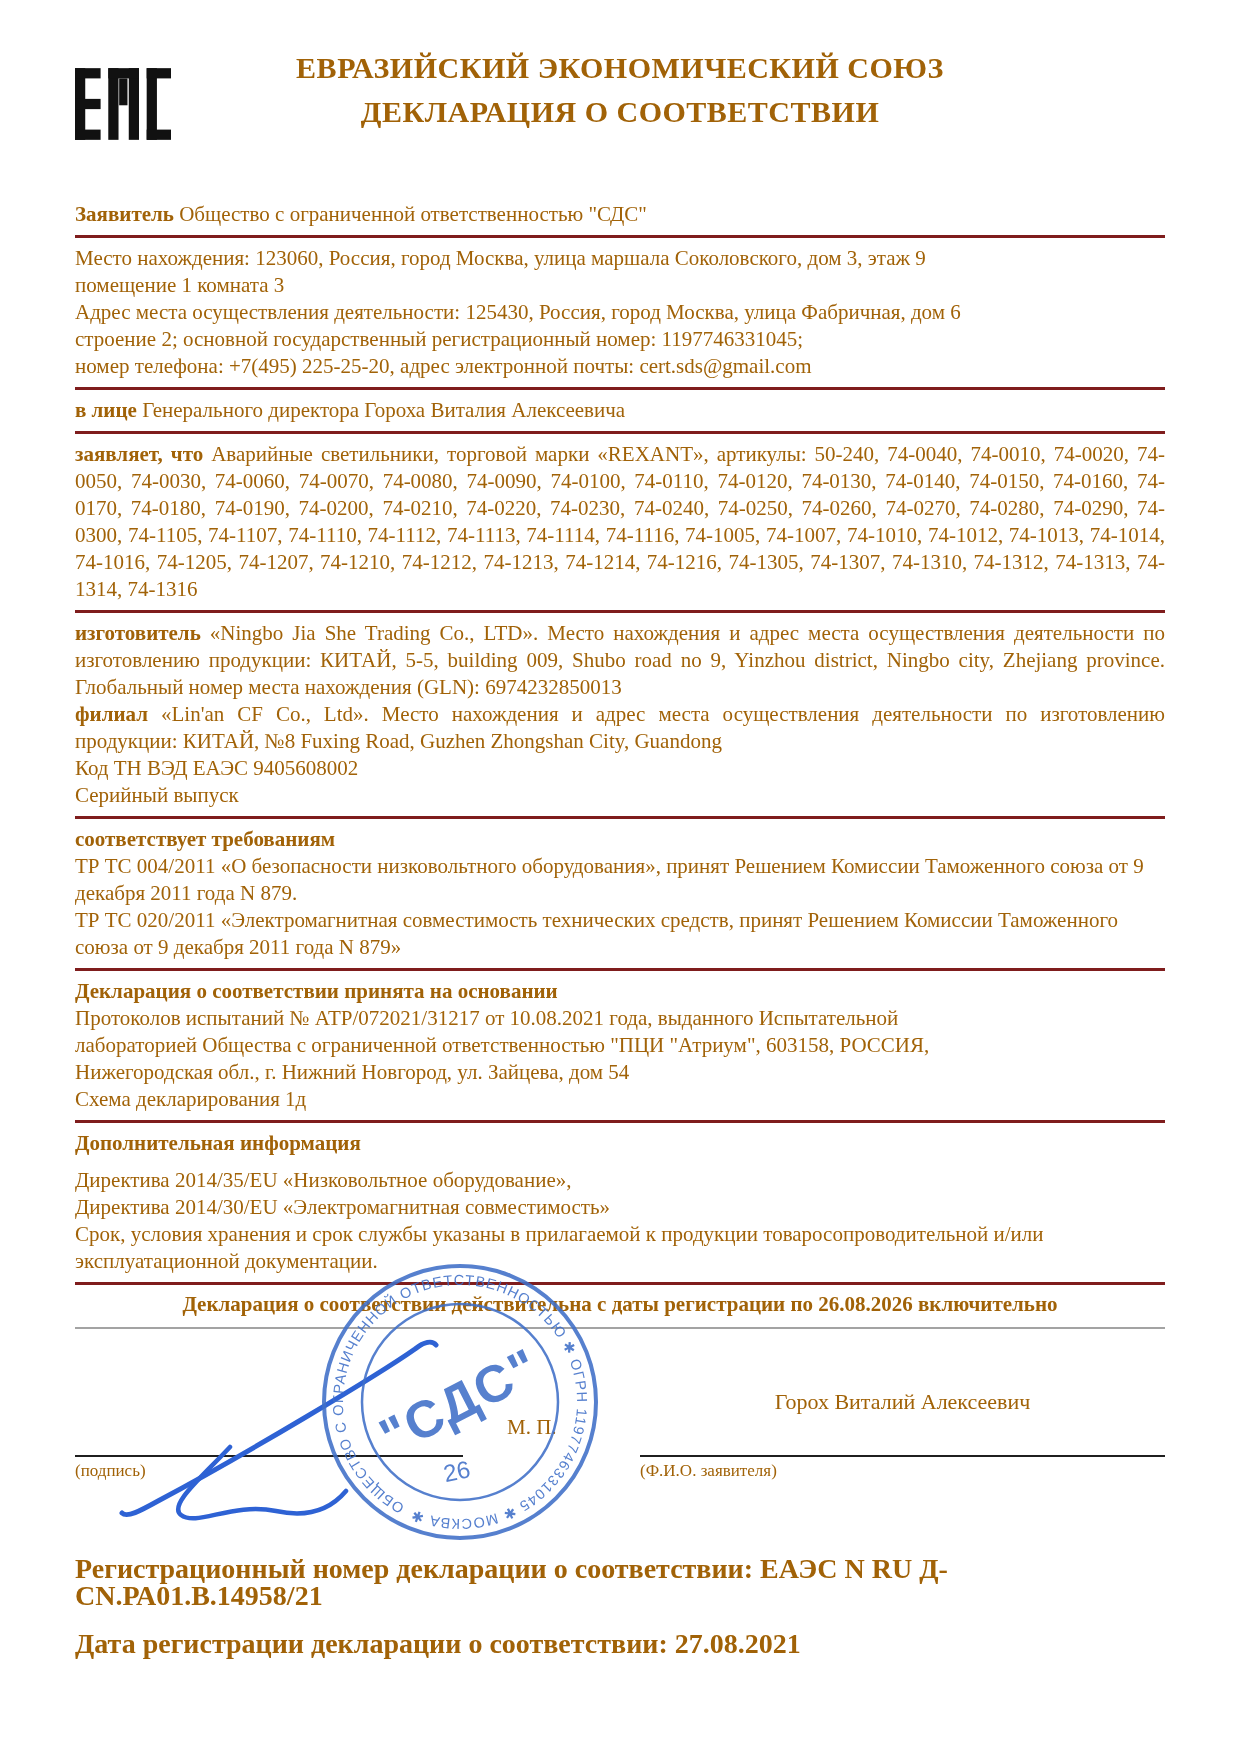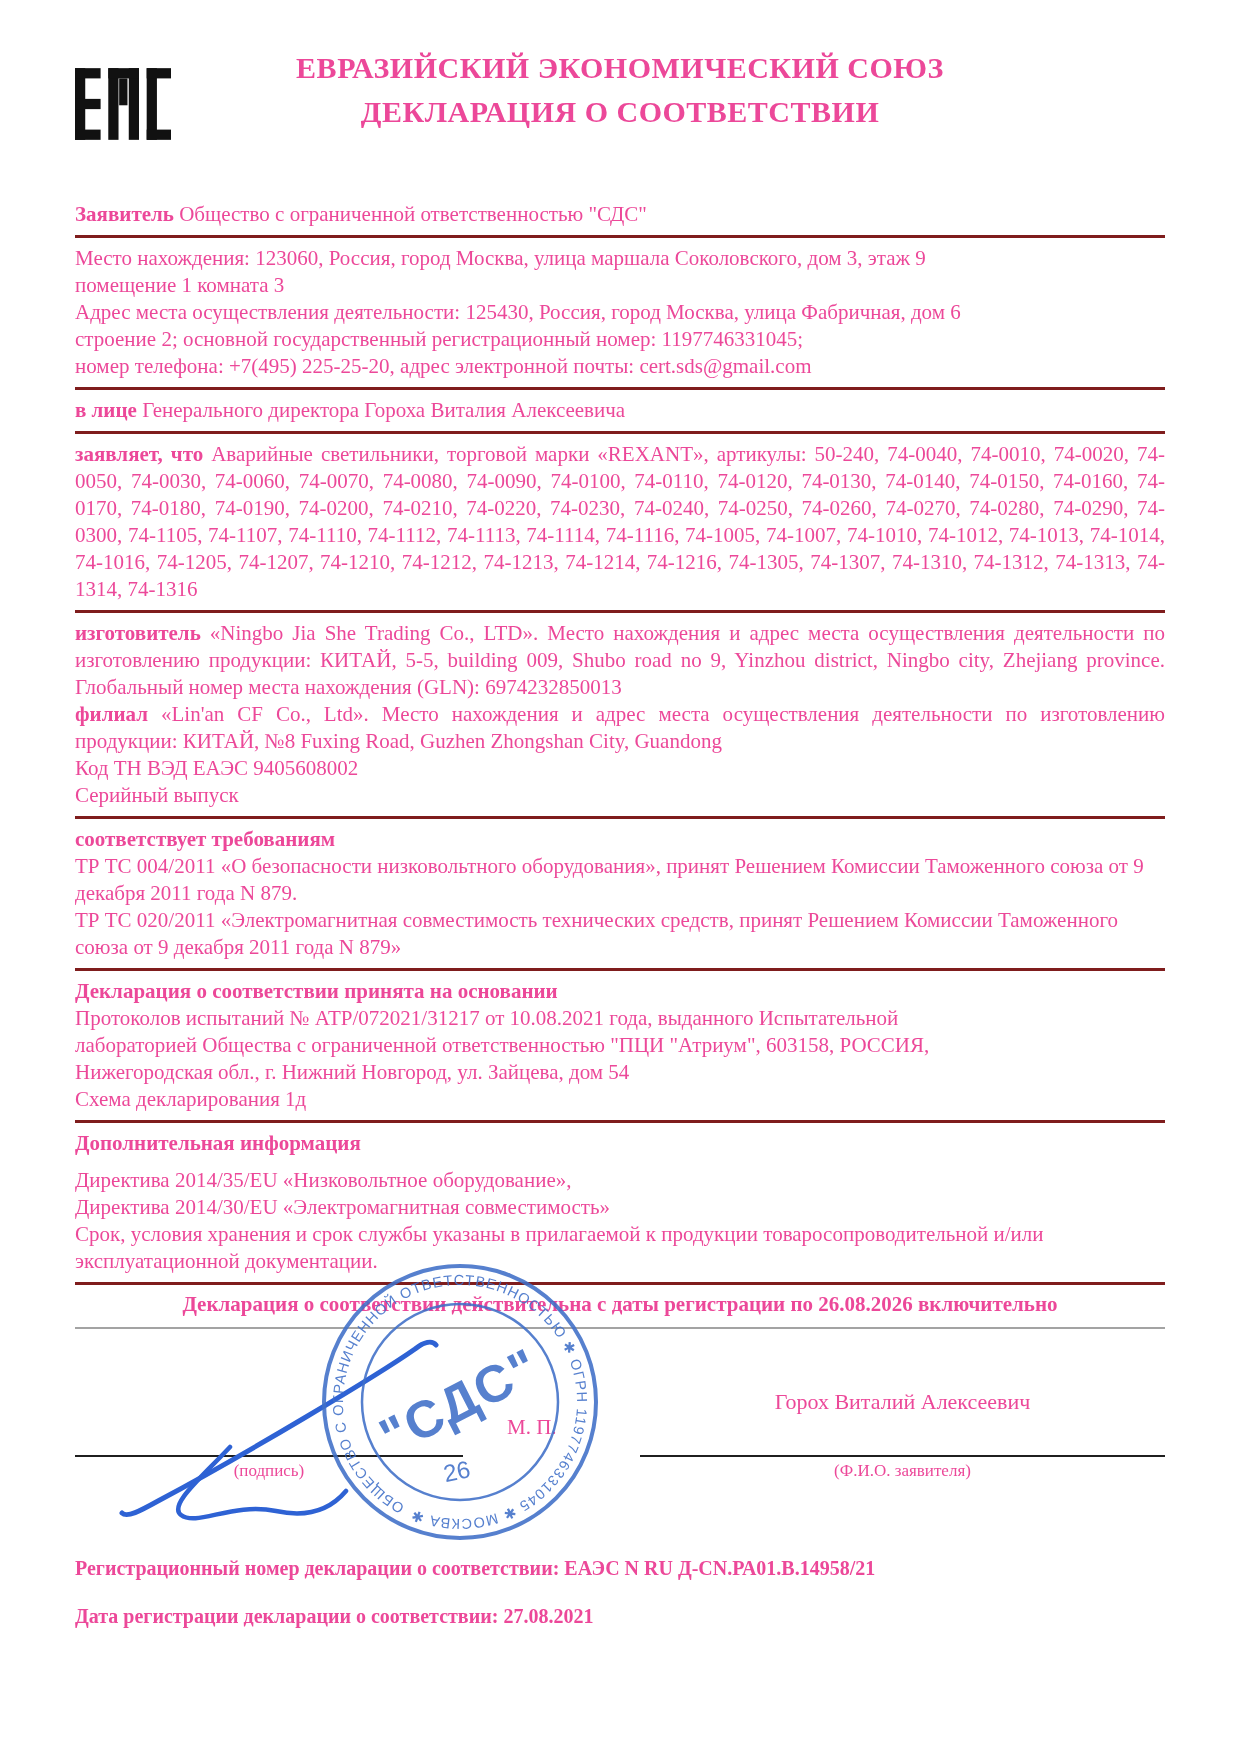--- a/index.html
+++ b/index.html
@@ -2,21 +2,21 @@
 <html><head>
 <meta charset="utf-8">
 <style>
   html,body{margin:0;padding:0;background:#e8e8e8;}
   #page{
     position:relative;
     width:1240px;height:1755px;
     margin:0 auto;
     background:#ffffff;
     font-family:"Liberation Serif", serif;
-    color:#ec4899;
+    color:#a16207;
     overflow:hidden;
   }
   #content{margin:0 75px;}
   
   #header{position:relative;padding-top:42px;height:152px;}
   #eac-logo{position:absolute;left:0;top:48px;}
   #titles{text-align:center;font-weight:bold;font-size:30px;line-height:44px;letter-spacing:.5px;padding-top:4px;}
   
   .sec{border-bottom:3px solid #7f1d1d;padding:7px 0;}
   p{margin:0;font-size:21px;line-height:27px;}
@@ -25,28 +25,28 @@
   .gap{height:10px;}
   .validity{border-bottom:2px solid #a3a3a3;padding:6px 0 9px;text-align:center;}
   .validity p{font-weight:bold;}
   
   #sig-area{position:relative;height:192px;}
   #stamp{position:absolute;left:240px;top:-72px;opacity:.88;z-index:2;}
   #signature-svg{position:absolute;left:5px;top:2px;z-index:2;}
   .sig-line{position:absolute;top:126px;border-top:2px solid #1f1f1f;}
   #line-sign{left:0;width:388px;}
   #line-name{left:565px;width:525px;}
-  .caption{position:absolute;top:132px;font-size:17px;text-align:center;}
+  .caption{position:absolute;top:132px;font-size:17px;}
   #cap-sign{left:0;width:388px;}
   #cap-name{left:565px;width:525px;}
   #mp-mark{position:absolute;left:432px;top:86px;font-size:21px;z-index:1;}
   #applicant-name{position:absolute;left:565px;top:60px;width:525px;text-align:center;font-size:22px;}
   
   #footer{margin-top:34px;}
-  #footer p{font-size:20px;font-weight:bold;margin:0 0 21px 0;}
+  #footer p{font-size:28px;font-weight:bold;margin:0 0 21px 0;}
 </style>
 </head>
 <body>
 
 <div id="page">
   <div id="content">
 
     <div id="header">
       <svg id="eac-logo" width="96" height="112" viewBox="0 0 150 112" aria-label="ЕАС">
         <g fill="#111111">

